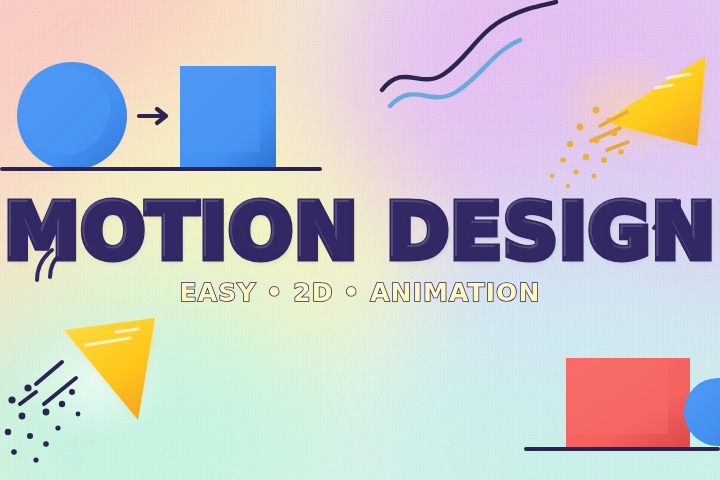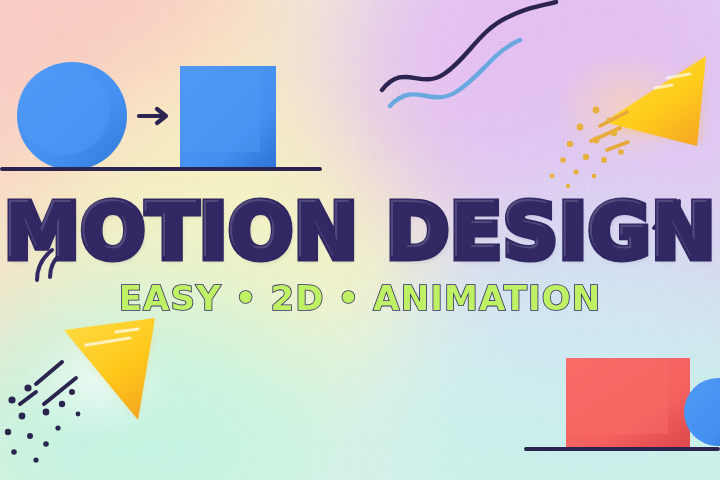--- a/index.html
+++ b/index.html
@@ -95,23 +95,23 @@
     text-shadow:
       -2px -2px 0 rgba(255,255,255,.16),
        2px  3px 5px rgba(50,40,99,.20);
     white-space: nowrap;
     text-align: center;
   }
   .subtitle {
     margin: 10px 0 0 0;
     font-family: "DejaVu Sans", sans-serif;
     font-weight: 700;
-    font-size: 34px;
+    font-size: 25px;
     letter-spacing: 1.1px;
-    color: #bef264;
+    color: #fef9c3;
     -webkit-text-stroke: 1.6px #322863;
     paint-order: stroke fill;
     white-space: nowrap;
   }
 </style>
 </head>
 <body>
 
 <div id="poster">
 

